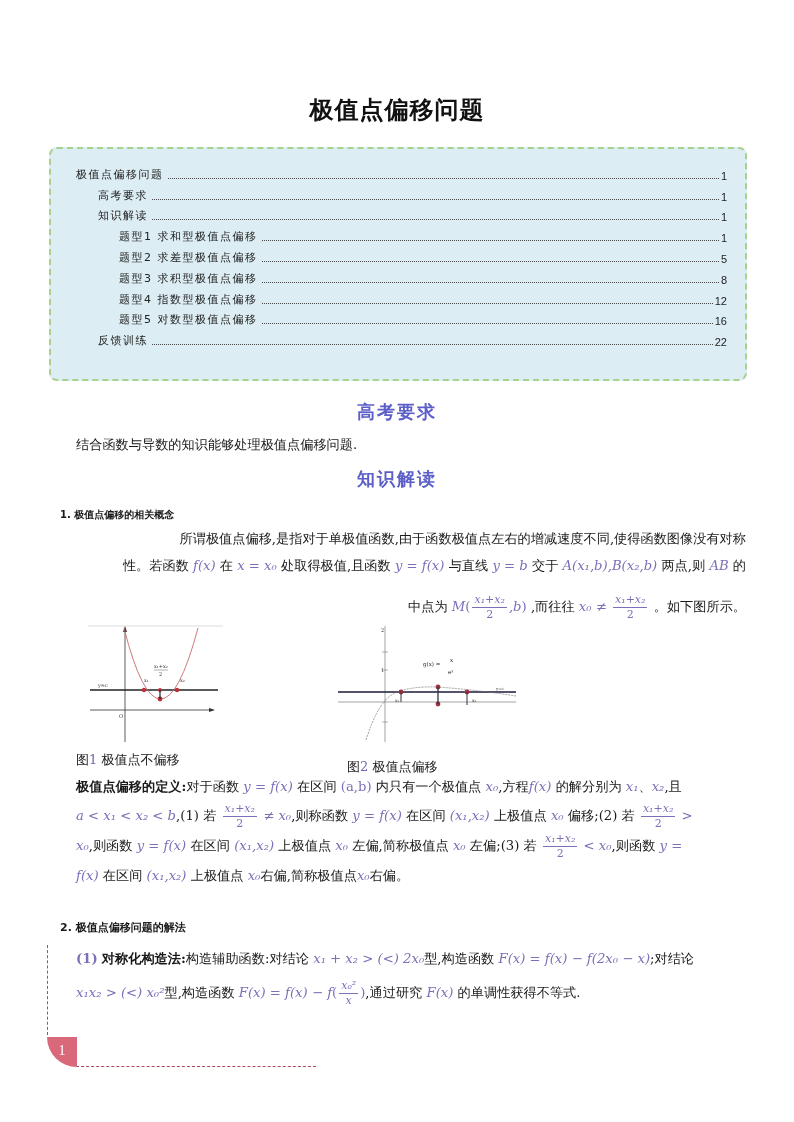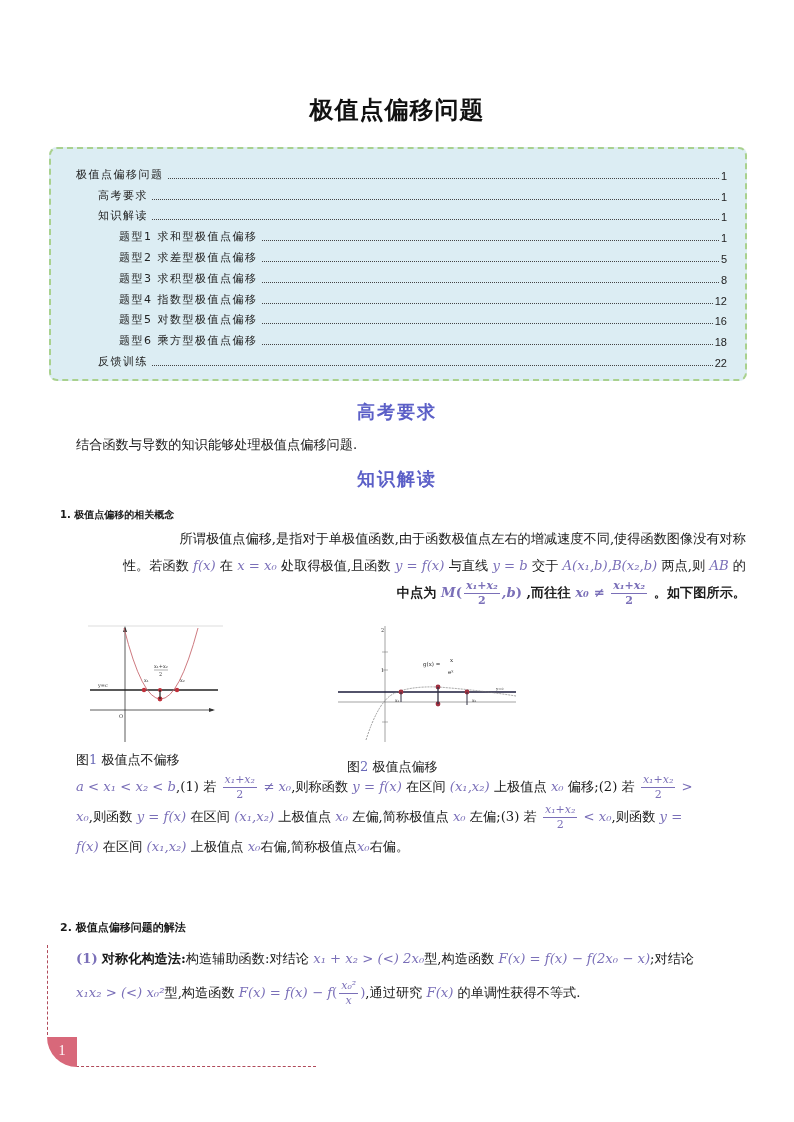--- a/index.html
+++ b/index.html
@@ -68,25 +68,20 @@
   <div class="toc-row lvl3">
       <span class="lbl">题型4 指数型极值点偏移</span>
       <span class="dots"></span>
       <span class="pg">12</span>
     </div>
   <div class="toc-row lvl3">
       <span class="lbl">题型5 对数型极值点偏移</span>
       <span class="dots"></span>
       <span class="pg">16</span>
     </div>
-  <div class="toc-row lvl3">
-      <span class="lbl">题型6 乘方型极值点偏移</span>
-      <span class="dots"></span>
-      <span class="pg">18</span>
-    </div>
   <div class="toc-row lvl2">
       <span class="lbl">反馈训练</span>
       <span class="dots"></span>
       <span class="pg">22</span>
     </div>
 </div>
 
 <div class="sec-heading" style="top:400px;">高考要求</div>
 <div class="para" style="left:76px; top:431px;">结合函数与导数的知识能够处理极值点偏移问题.</div>
 
@@ -104,21 +99,21 @@
     <span>处取得极值,且函数</span>
     <span class="m">y = f(x)</span>
     <span>与直线</span>
     <span class="m">y = b</span>
     <span>交于</span>
     <span class="m">A(x₁,b),B(x₂,b)</span>
     <span>两点,则</span>
     <span class="m">AB</span>
     <span>的</span>
   </div>
-  <div style="margin-top:0;font-weight:bold;">
+  <div style="margin-top:14px;">
     <span>中点为</span>
     <span class="m">M</span><span class="mn">(</span><span class="frac">
         <span class="num">x₁+x₂</span>
         <span class="den">2</span>
       </span><span class="m">,b</span><span class="mn">)</span>
     <span>,而往往</span>
     <span class="m">x₀ ≠</span>
     <span class="frac">
         <span class="num">x₁+x₂</span>
         <span class="den">2</span>
@@ -179,20 +174,30 @@
     <text x="57" y="80" font-size="4.5" fill="#333">x₁</text>
     <text x="134" y="80" font-size="4.5" fill="#333">x₂</text>
   </svg>
 </div>
 <div class="caption" style="left:347px; top:751px;margin-top:7px;">
   <span>图</span><span class="n">2</span><span>  极值点偏移</span>
 </div>
 
 <div class="para" style="left:76px; top:772px; width:672px; line-height:29px;">
   <div>
+    <span class="b">极值点偏移的定义:</span><span>对于函数</span>
+    <span class="m">y = f(x)</span>
+    <span>在区间</span>
+    <span class="mn">(a,b)</span>
+    <span>内只有一个极值点</span>
+    <span class="m">x₀</span><span>,方程</span><span class="m">f(x)</span>
+    <span>的解分别为</span>
+    <span class="m">x₁</span><span>、</span><span class="m">x₂</span><span>,且</span>
+  </div>
+  <div>
     <span class="m">a &lt; x₁ &lt; x₂ &lt; b</span><span>,(1) 若</span>
     <span class="frac">
         <span class="num">x₁+x₂</span>
         <span class="den">2</span>
       </span>
     <span class="m">≠ x₀</span><span>,则称函数</span>
     <span class="m">y = f(x)</span>
     <span>在区间</span>
     <span class="m">(x₁,x₂)</span>
     <span>上极值点</span>

